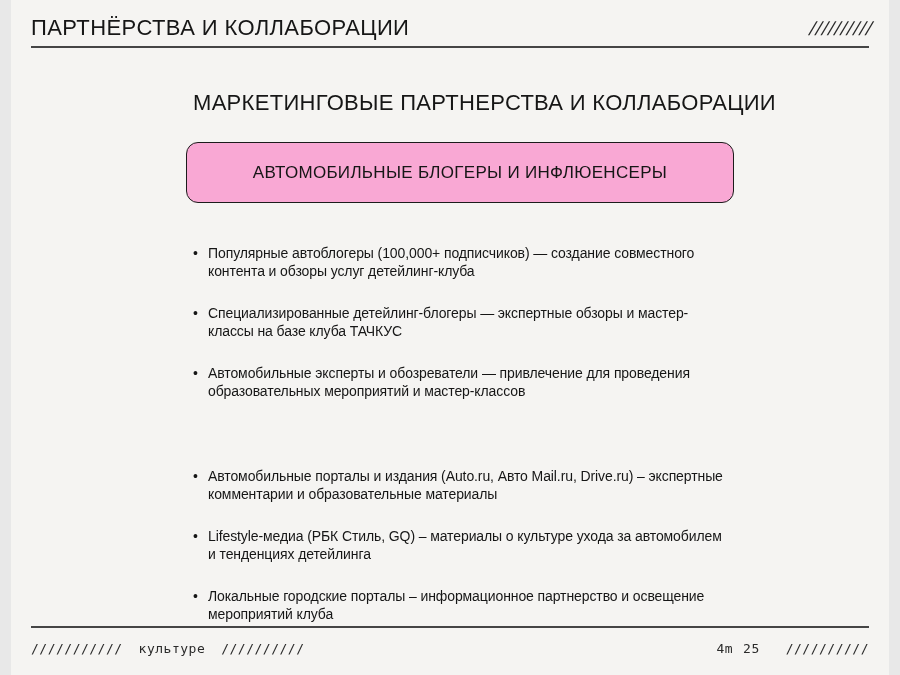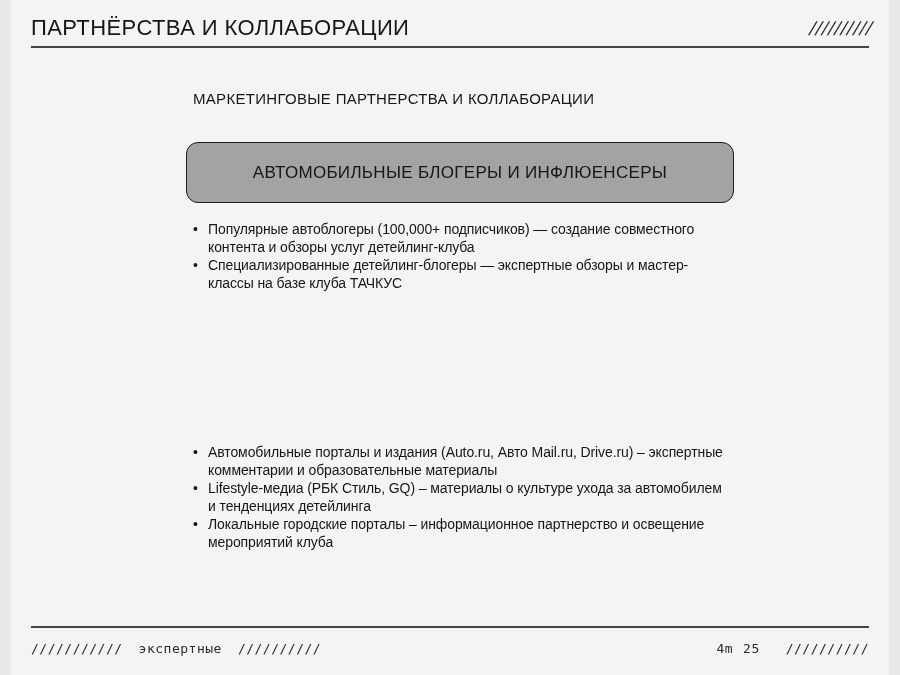--- a/index.html
+++ b/index.html
@@ -34,31 +34,31 @@
     color: #2a2a2a;
   }
   .rule { height: 2px; background: #454545; }
   .header .rule { margin-top: 5px; }
 
   
   .slide-title {
     position: absolute;
     left: 182px;
     top: 90px;
-    font-size: 15px;
+    font-size: 22px;
     font-weight: 500;
     letter-spacing: 0.3px;
     white-space: nowrap;
   }
   .section-box {
     position: absolute;
     left: 175px;
     width: 548px;
     height: 61px;
-    background: #a3a3a3;
+    background: #f9a8d4;
     border: 1.5px solid #1c1c1c;
     border-radius: 12px;
     display: flex;
     align-items: center;
     justify-content: center;
   }
   .section-box .box-label {
     font-size: 17px;
     font-weight: 500;
     letter-spacing: 0.3px;
@@ -75,20 +75,21 @@
     font-size: 14px;
     line-height: 18px;
     letter-spacing: -0.1px;
   }
   #bullets-1 { top: 220px; }
   #bullets-2 { top: 443px; }
   .bullets li {
     position: relative;
     padding-left: 16px;
     white-space: pre-wrap;
+    margin-top: 24px;
   }
   .bullets li::before {
     content: "•";
     position: absolute;
     left: 1px;
     top: 0;
   }
 
   
   .footer { position: absolute; top: 626px; left: 20px; right: 20px; }
@@ -122,37 +123,39 @@
   <div class="slide-title">МАРКЕТИНГОВЫЕ ПАРТНЕРСТВА И КОЛЛАБОРАЦИИ</div>
 
   <div class="section-box" id="section-box-1">
     <div class="box-label">АВТОМОБИЛЬНЫЕ БЛОГЕРЫ И ИНФЛЮЕНСЕРЫ</div>
   </div>
   <ul class="bullets" id="bullets-1">
     <li>Популярные автоблогеры (100,000+ подписчиков) — создание совместного
 контента и обзоры услуг детейлинг-клуба</li>
     <li>Специализированные детейлинг-блогеры — экспертные обзоры и мастер-
 классы на базе клуба ТАЧКУС</li>
+    <li>Автомобильные эксперты и обозреватели — привлечение для проведения
+образовательных мероприятий и мастер-классов</li>
   </ul>
 
   <ul class="bullets" id="bullets-2">
     <li>Автомобильные порталы и издания (Auto.ru, Авто Mail.ru, Drive.ru) – экспертные
 комментарии и образовательные материалы</li>
     <li>Lifestyle-медиа (РБК Стиль, GQ) – материалы о культуре ухода за автомобилем
 и тенденциях детейлинга</li>
     <li>Локальные городские порталы – информационное партнерство и освещение
 мероприятий клуба</li>
   </ul>
 
   <div class="footer">
     <div class="rule"></div>
     <div class="footer-row">
       <div class="footer-left">
         <span>///////////</span>
-        <span>экспертные</span>
+        <span>культуре</span>
         <span>//////////</span>
       </div>
       <div class="footer-right">
         <span>4m</span>
         <span>25</span>
         <span class="footer-slashes-right">//////////</span>
       </div>
     </div>
   </div>
 

